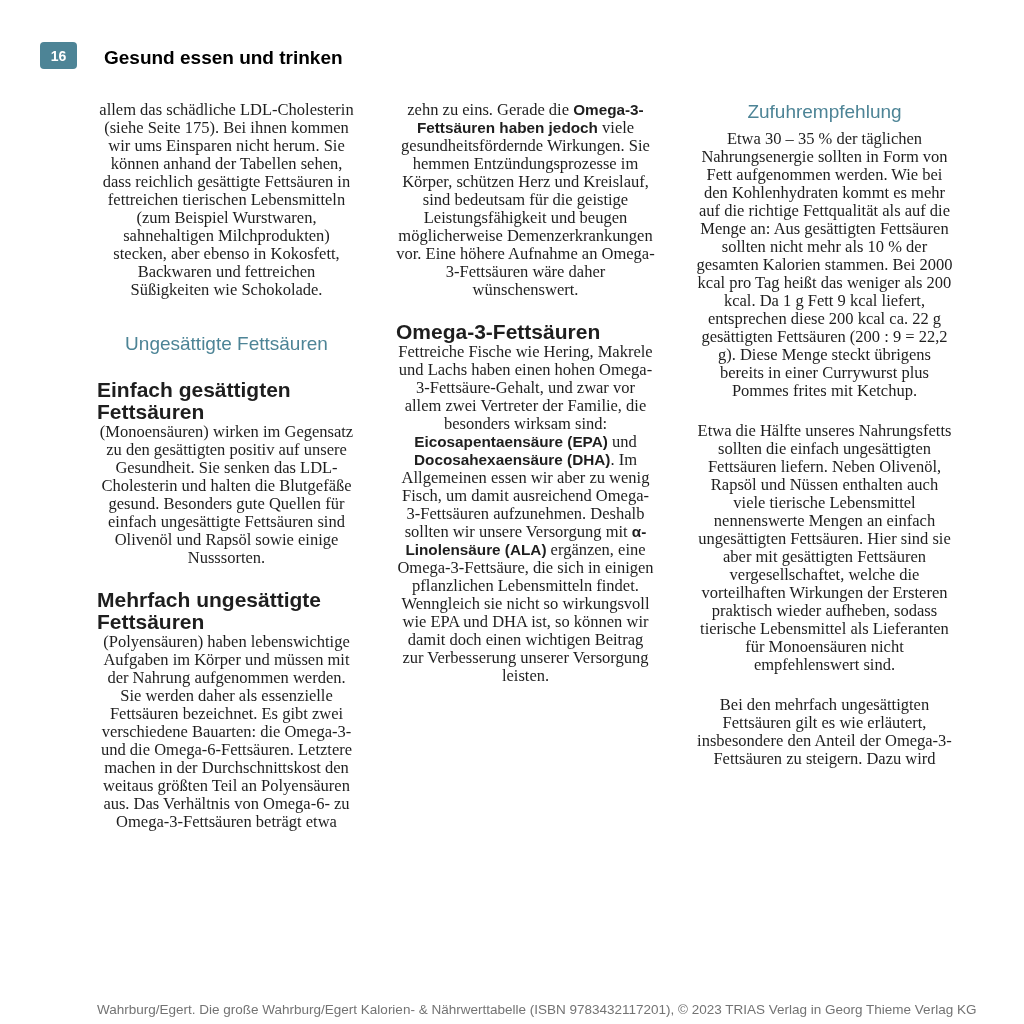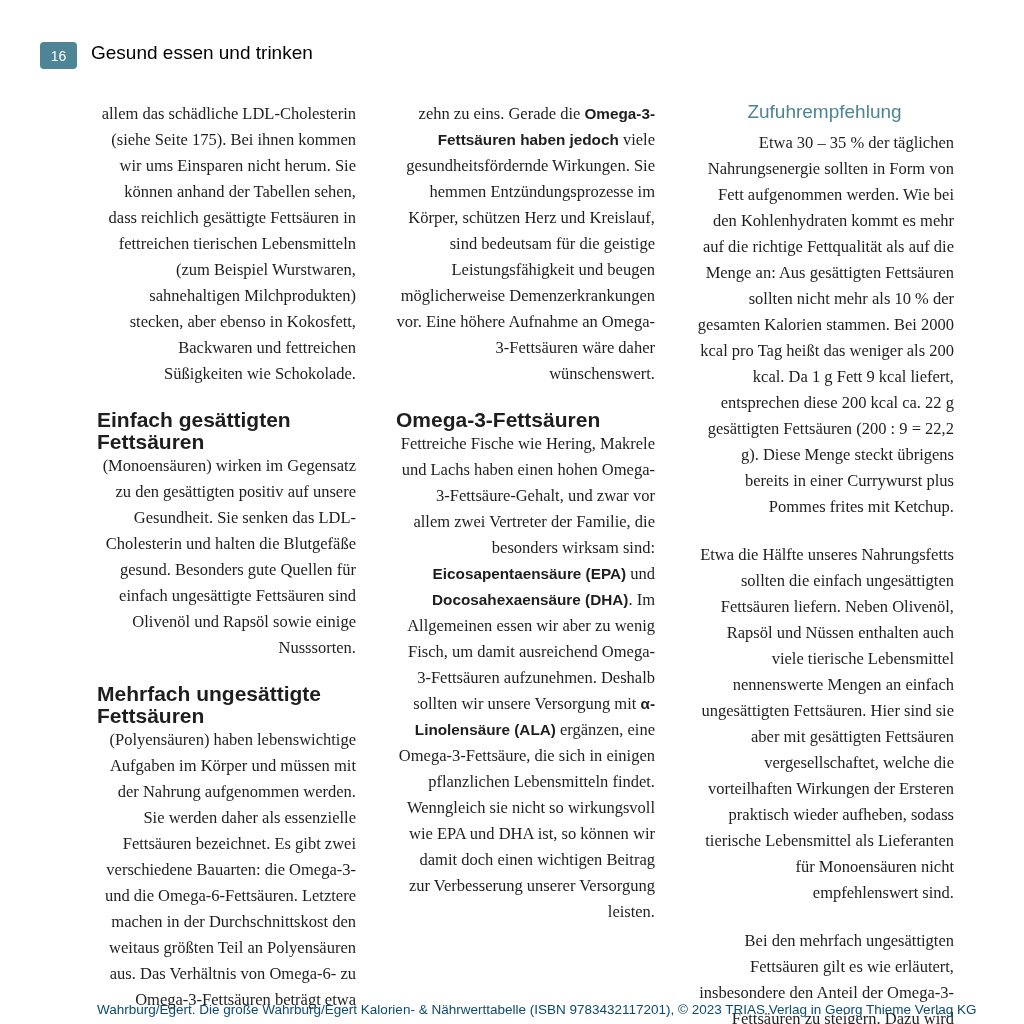--- a/index.html
+++ b/index.html
@@ -11,21 +11,21 @@
   .page{
     position:relative;
     width:1024px;height:1024px;
     background:#ffffff;
     overflow:hidden;
     font-family:"Liberation Serif", serif;
     color:var(--text);
   }
   .header{
     position:absolute;top:42px;left:40px;
-    display:flex;align-items:flex-start;gap:14px;
+    display:flex;align-items:flex-end;gap:27px;font-weight:bold;
   }
   .badge{
     width:37px;height:27px;border-radius:4px;
     background:var(--accent);
     color:#ffffff;
     font-family:"Liberation Sans", sans-serif;
     font-size:14px;
     display:flex;align-items:center;justify-content:center;
   }
   .chapter{
@@ -33,22 +33,22 @@
     font-size:19px;
     color:#000000;
   }
   .columns{
     position:absolute;top:101px;left:97px;
     width:858px;
     display:flex;gap:40px;
   }
   .col{width:259px;flex:0 0 259px;}
   .para{
-    font-size:16.5px;line-height:26px;
-    text-align:right;
+    font-size:16.5px;line-height:18px;
+    text-align:center;
     hyphens:auto;
     margin:0;
   }
   .para + .para{margin-top:22px;}
   .run-bold{
     font-family:"Liberation Sans", sans-serif;
     font-weight:700;
     font-size:15.3px;
   }
   h3.subhead{
@@ -65,36 +65,37 @@
     font-size:19px;line-height:26px;
     color:var(--accent);
     margin:32px 0 5px;
     text-align:center;
   }
   h2.sechead:first-child{margin-top:-2px;}
   .footer{
     position:absolute;left:97px;top:1002px;
     font-family:"Liberation Sans", sans-serif;
     font-size:13.5px;
-    color:#0c4a6e;
+    color:#737373;
     white-space:nowrap;
   }
 </style>
 </head>
 <body>
 
 <div class="page">
   <div class="header">
     <div class="badge">16</div>
     <div class="chapter">Gesund essen und trinken</div>
   </div>
 
   <div class="columns">
       <div class="col">
         <p class="para"><span>allem das schädliche LDL-Cholesterin (siehe Seite 175). Bei ihnen kommen wir ums Einsparen nicht herum. Sie können anhand der Tabellen sehen, dass reichlich gesättigte Fettsäuren in fettreichen tierischen Lebensmitteln (zum Beispiel Wurstwaren, sahnehaltigen Milchprodukten) stecken, aber ebenso in Kokosfett, Backwaren und fettreichen Süßigkeiten wie Schokolade.</span></p>
+        <h2 class="sechead">Ungesättigte Fettsäuren</h2>
         <h3 class="subhead">Einfach gesättigten Fettsäuren</h3>
         <p class="para"><span>(Monoensäuren) wirken im Gegensatz zu den gesättigten positiv auf unsere Gesundheit. Sie senken das LDL-Cholesterin und halten die Blutgefäße gesund. Besonders gute Quellen für einfach ungesättigte Fettsäuren sind Olivenöl und Rapsöl sowie einige Nusssorten.</span></p>
         <h3 class="subhead">Mehrfach ungesättigte Fettsäuren</h3>
         <p class="para"><span>(Polyensäuren) haben lebenswichtige Aufgaben im Körper und müssen mit der Nahrung aufgenommen werden. Sie werden daher als essenzielle Fettsäuren bezeichnet. Es gibt zwei verschiedene Bauarten: die Omega-3- und die Omega-6-Fettsäuren. Letztere machen in der Durchschnittskost den weitaus größten Teil an Polyensäuren aus. Das Verhältnis von Omega-6- zu Omega-3-Fettsäuren beträgt etwa</span></p>
       </div>
       <div class="col">
         <p class="para"><span>zehn zu eins. Gerade die </span><span class="run-bold">Omega-3-Fettsäuren haben jedoch</span><span> viele gesundheitsfördernde Wirkungen. Sie hemmen Entzündungsprozesse im Körper, schützen Herz und Kreislauf, sind bedeutsam für die geistige Leistungsfähigkeit und beugen möglicherweise Demenzerkrankungen vor. Eine höhere Aufnahme an Omega-3-Fettsäuren wäre daher wünschenswert.</span></p>
         <h3 class="subhead">Omega-3-Fettsäuren</h3>
         <p class="para"><span>Fettreiche Fische wie Hering, Makrele und Lachs haben einen hohen Omega-3-Fettsäure-Gehalt, und zwar vor allem zwei Vertreter der Familie, die besonders wirksam sind: </span><span class="run-bold">Eicosapentaensäure (EPA)</span><span> und </span><span class="run-bold">Docosahexaensäure (DHA)</span><span>. Im Allgemeinen essen wir aber zu wenig Fisch, um damit ausreichend Omega-3-Fettsäuren aufzunehmen. Deshalb sollten wir unsere Versorgung mit </span><span class="run-bold">α-Linolensäure (ALA)</span><span> ergänzen, eine Omega-3-Fettsäure, die sich in einigen pflanzlichen Lebensmitteln findet. Wenngleich sie nicht so wirkungsvoll wie EPA und DHA ist, so können wir damit doch einen wichtigen Beitrag zur Verbesserung unserer Versorgung leisten.</span></p>
       </div>

